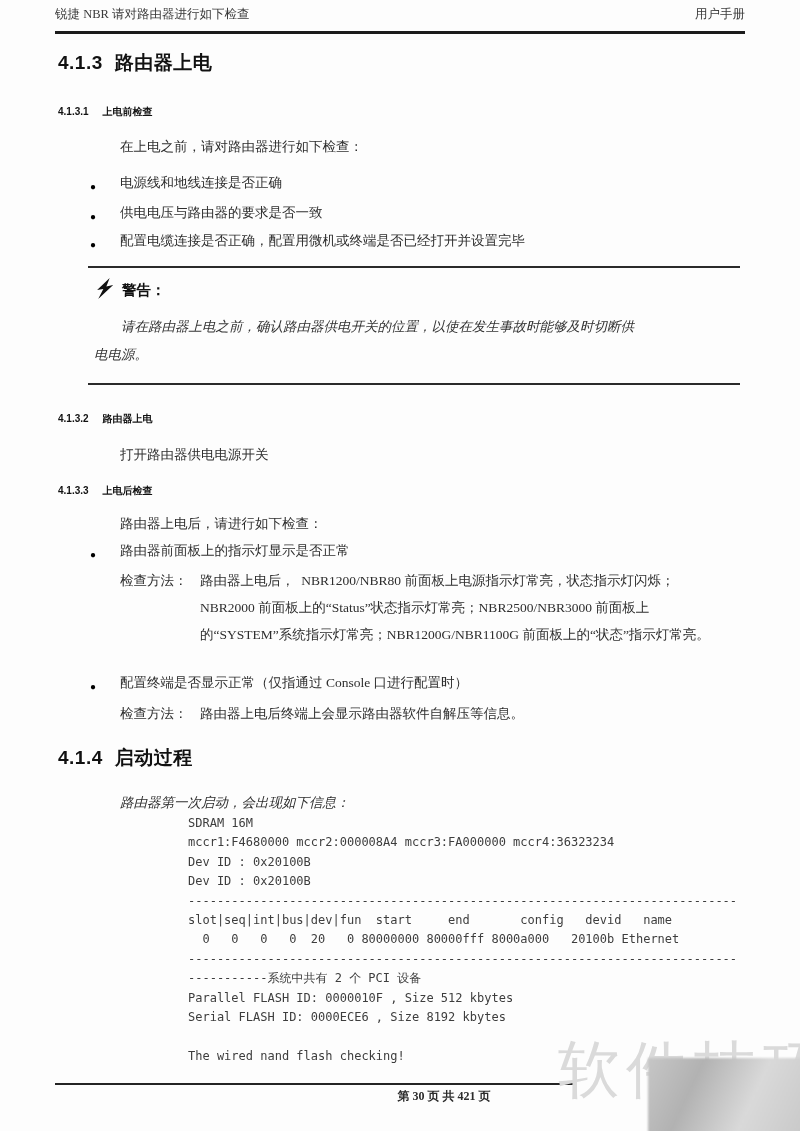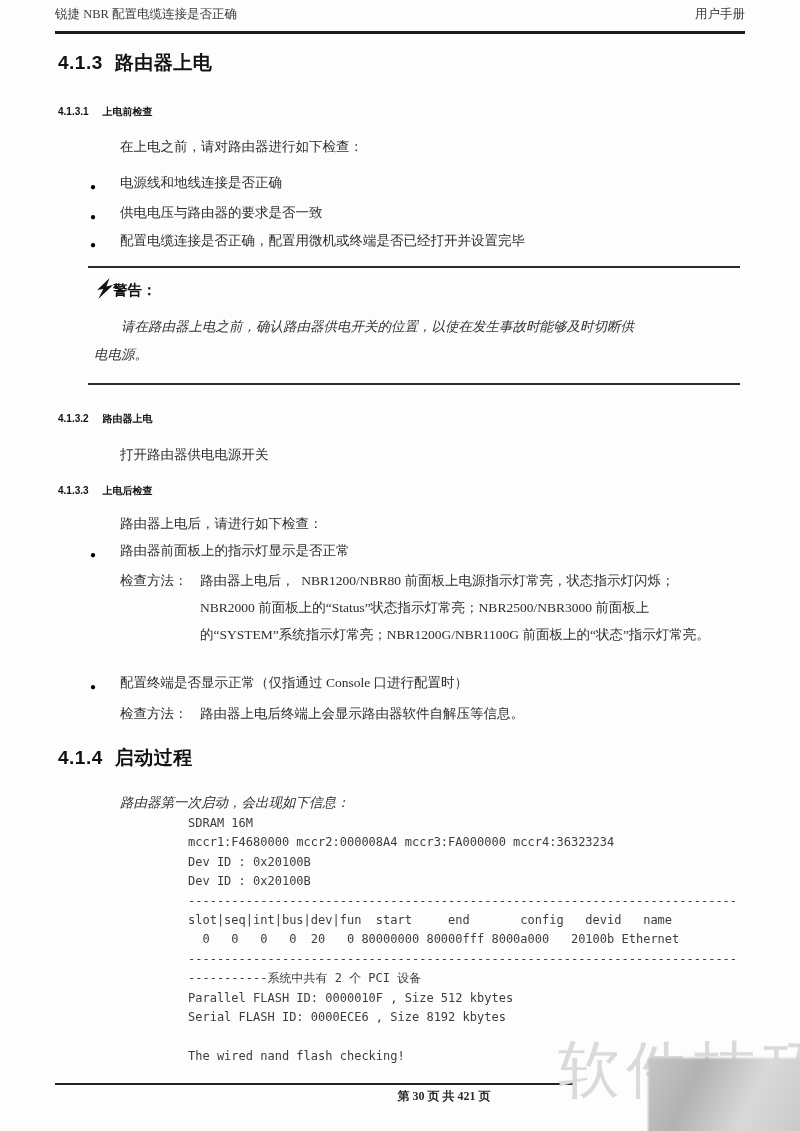--- a/index.html
+++ b/index.html
@@ -18,21 +18,21 @@
   .h1 .num{margin-right:12px;}
   .h2{font-family:"Liberation Sans","DejaVu Sans",sans-serif;font-weight:bold;
       font-size:10px;color:#111;}
   .h2 .num{margin-right:14px;}
   .body-text{font-size:13.5px;color:#2e2e2e;}
   
   .dot{font-size:10px;color:#000;line-height:18px;}
   
   .warnbox{left:88px;top:266px;width:652px;border-top:2px solid #2b2b2b;
            border-bottom:2px solid #2b2b2b;padding:10px 0 14px 0;}
-  .warnhead{display:flex;align-items:center;gap:0;padding-left:8px;}
+  .warnhead{display:flex;align-items:center;gap:9px;padding-left:8px;}
   .warnlabel{font-family:"Liberation Sans","DejaVu Sans",sans-serif;
              font-weight:bold;font-size:14.5px;color:#111;}
   .warntext{margin:10px 0 0 6px;max-width:552px;font-style:italic;
             font-size:13.5px;line-height:28px;text-indent:2em;color:#333;}
   
   .method{display:flex;width:608px;font-size:13.5px;line-height:27px;}
   .method .mlabel{flex:0 0 80px;}
   .method .mtext{flex:1;white-space:pre-wrap;}
   
   .console{left:188px;top:814px;font-family:"DejaVu Sans Mono","Liberation Mono",monospace;
@@ -49,21 +49,21 @@
         background:linear-gradient(115deg,#c6c6c6,#b2b2b2 30%,#d9d9d9 65%,#c9c9c9);
         filter:blur(1.2px);}
   .licon{display:inline-block;transform:skewX(-12deg);}
 </style>
 </head>
 <body>
 
 <div class="page">
 
   <div class="abs hdr">
-    <span>锐捷 NBR 配置电缆连接是否正确</span>
+    <span>锐捷 NBR 请对路由器进行如下检查</span>
     <span>用户手册</span>
   </div>
 
   <div class="abs h1" style="left:58px;top:50px;">
     <span class="num">4.1.3</span><span>路由器上电</span>
   </div>
 
   <div class="abs h2" style="left:58px;top:105px;">
     <span class="num">4.1.3.1</span><span>上电前检查</span>
   </div>

